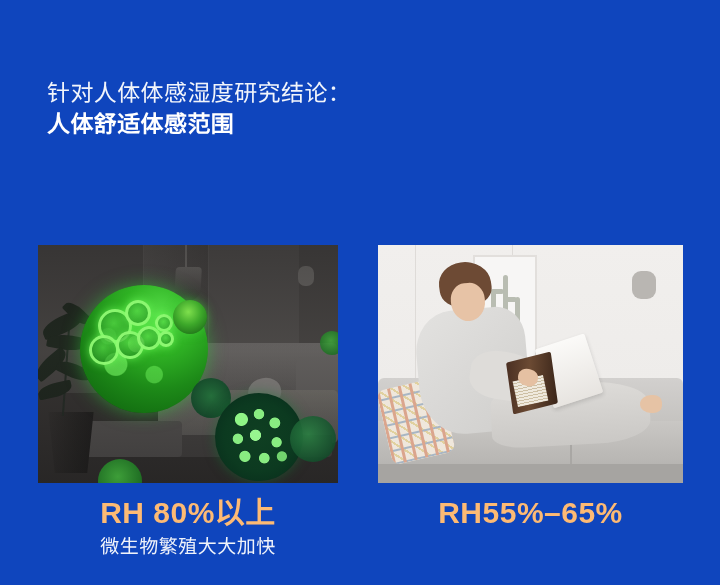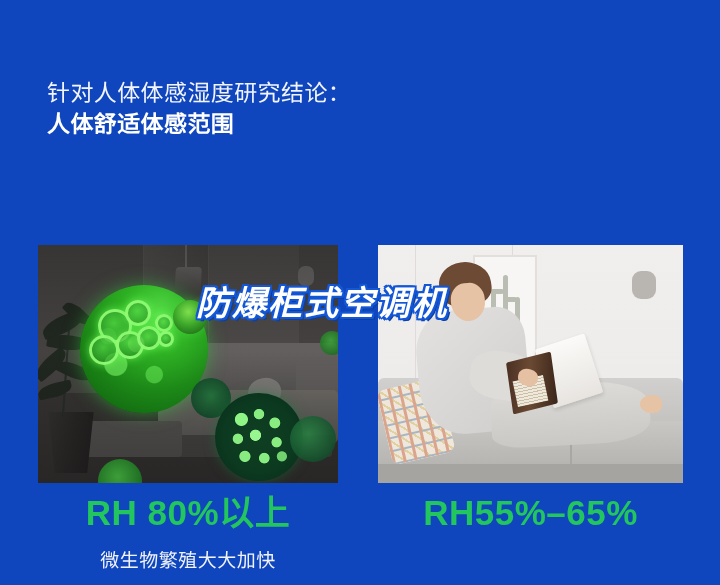--- a/index.html
+++ b/index.html
@@ -418,29 +418,29 @@
     width: 720px;
   }
   .caption {
     position: absolute;
     top: 0;
     text-align: center;
   }
   .caption-left  { left: 38px;  width: 300px; }
   .caption-right { left: 378px; width: 305px; }
   .caption-main {
-    font-size: 35px;
+    font-size: 30px;
     font-weight: 700;
-    color: #22c55e;
+    color: #fdba74;
     letter-spacing: 0.5px;
     line-height: 32px;
     white-space: nowrap;
   }
   .caption-sub {
-    margin-top: 20px;
+    margin-top: 6px;
     font-size: 19px;
     font-weight: 400;
     color: #f0f3fa;
     letter-spacing: 0.5px;
     line-height: 24px;
     white-space: nowrap;
   }
 </style>
 </head>
 <body>
@@ -530,21 +530,20 @@
         <div class="arm"></div>
         <div class="book-r"></div>
         <div class="book-l"></div>
         <div class="book-pages"></div>
         <div class="hand"></div>
       </div>
     </div>
 
   </div>
 
-  <div class="watermark">防爆柜式空调机</div>
 
   <div class="captions">
     <div class="caption caption-left">
       <div class="caption-main">RH 80%以上</div>
       <div class="caption-sub">微生物繁殖大大加快</div>
     </div>
     <div class="caption caption-right">
       <div class="caption-main">RH55%–65%</div>
     </div>
   </div>

